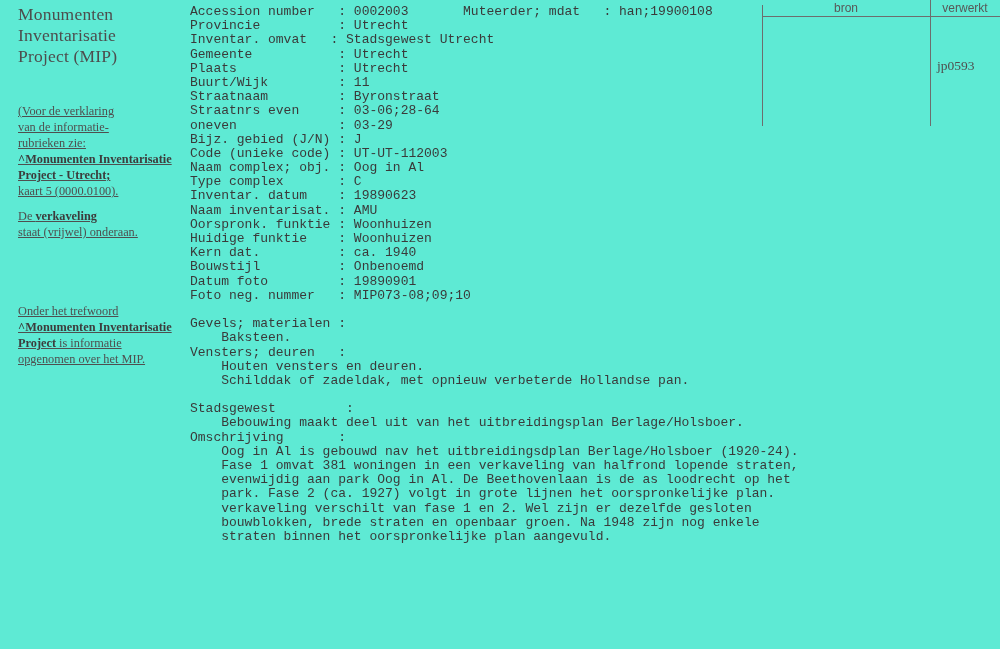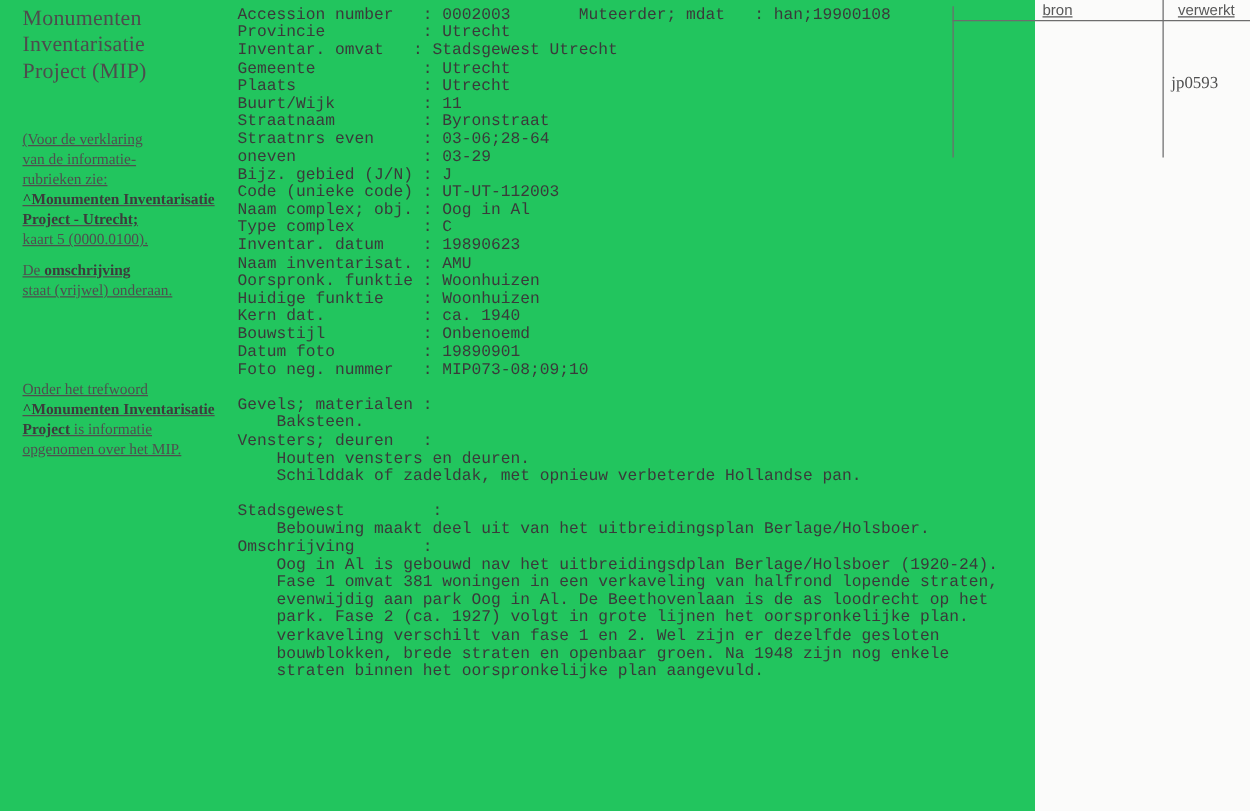--- a/index.html
+++ b/index.html
@@ -1,17 +1,17 @@
 <!DOCTYPE html>
 <html><head>
 <meta charset="utf-8">
 <style>
   html,body { margin:0; padding:0; }
   body { width:1000px; height:649px; background:#fbfbfa; overflow:hidden; }
-  .page { position:relative; width:828px; height:649px; background:#22c55e; }
+  .page { position:relative; width:1000px; height:649px; background:#5eead4; }
 
   
   .sidebar { position:absolute; left:18px; top:0; width:168px; }
   .title { position:absolute; left:0; top:4px;
            font:17.5px "Liberation Serif", serif; line-height:21px; color:#4d4d4d;
            letter-spacing:.2px; }
   .note  { position:absolute; left:0;
            font:12.3px "Liberation Serif", serif; line-height:16px; color:#4f4f4f;text-decoration:underline; }
   .note .b { font-weight:bold; color:#3c3c3c; }
   .note1 { top:103px; }
@@ -24,21 +24,21 @@
             line-height:14.2px; height:14.2px; color:#3a3a3a; }
 
   
   .panel { position:absolute; left:762px; top:0; width:238px; height:130px; }
   .hline { position:absolute; background:#6d6d6d; height:1px; }
   .vline { position:absolute; background:#6d6d6d; width:1px; }
   .panel-hline { left:0; top:16px; width:238px; }
   .panel-vline-left { left:0; top:5px; height:121px; }
   .panel-vline-mid  { left:168px; top:0; height:126px; }
   .col-header { position:absolute; top:1px; font:12px "Liberation Sans", sans-serif;
-                color:#585858; text-align:center;text-decoration:underline; }
+                color:#585858; text-align:center; }
   .bron-header { left:0; width:168px; }
   .verwerkt-header { left:168px; width:70px; }
   .bron-note { position:absolute; left:13px; top:26px;
                font:13.5px "Liberation Serif", serif; line-height:19.5px; color:#4a4a4a; }
   .verwerkt-value { position:absolute; left:175px; top:58px;
                     font:13.5px "Liberation Serif", serif; color:#4f4f4f; }
 </style>
 </head>
 <body>
 
@@ -54,21 +54,21 @@
     <div class="note note1">
       <div>(Voor de verklaring</div>
       <div>van de informatie-</div>
       <div>rubrieken zie:</div>
       <div class="b">^Monumenten Inventarisatie</div>
       <div class="b">Project - Utrecht;</div>
       <div>kaart 5 (0000.0100).</div>
     </div>
 
     <div class="note note2">
-      <div><span>De </span><span class="b">omschrijving</span></div>
+      <div><span>De </span><span class="b">verkaveling</span></div>
       <div>staat (vrijwel) onderaan.</div>
     </div>
 
     <div class="note note3">
       <div>Onder het trefwoord</div>
       <div class="b">^Monumenten Inventarisatie</div>
       <div><span class="b">Project</span><span> is informatie</span></div>
       <div>opgenomen over het MIP.</div>
     </div>
   </aside>

